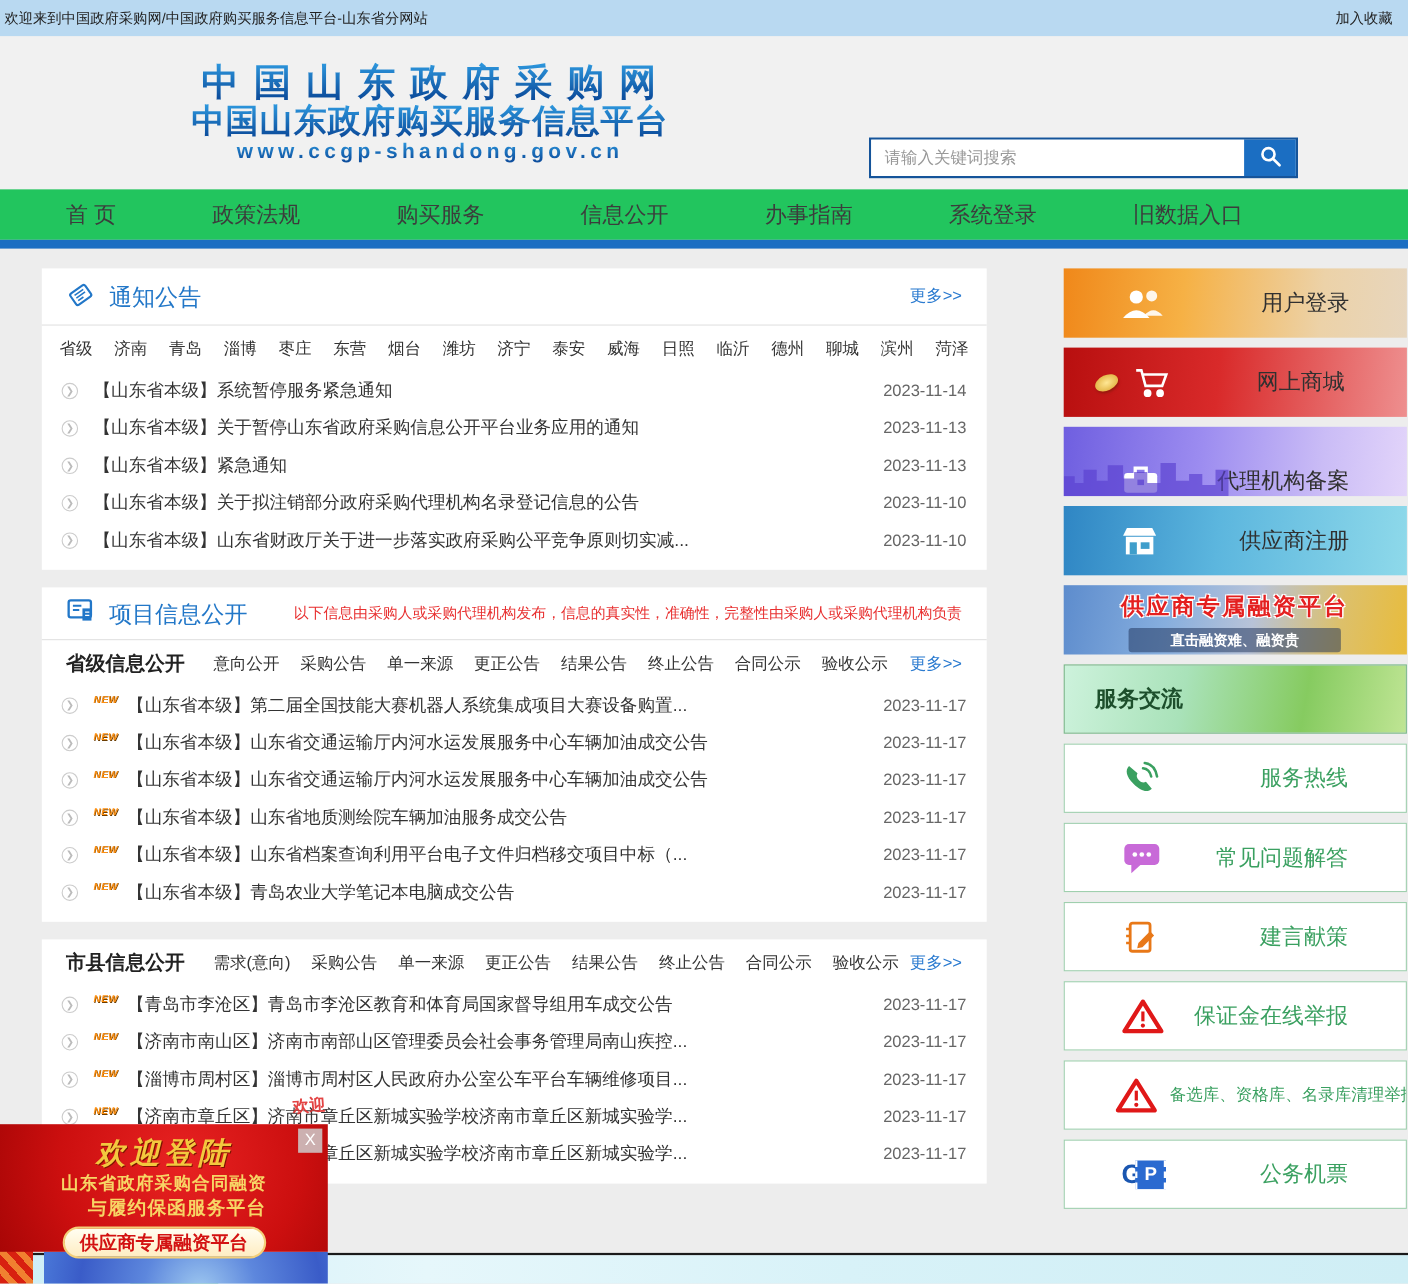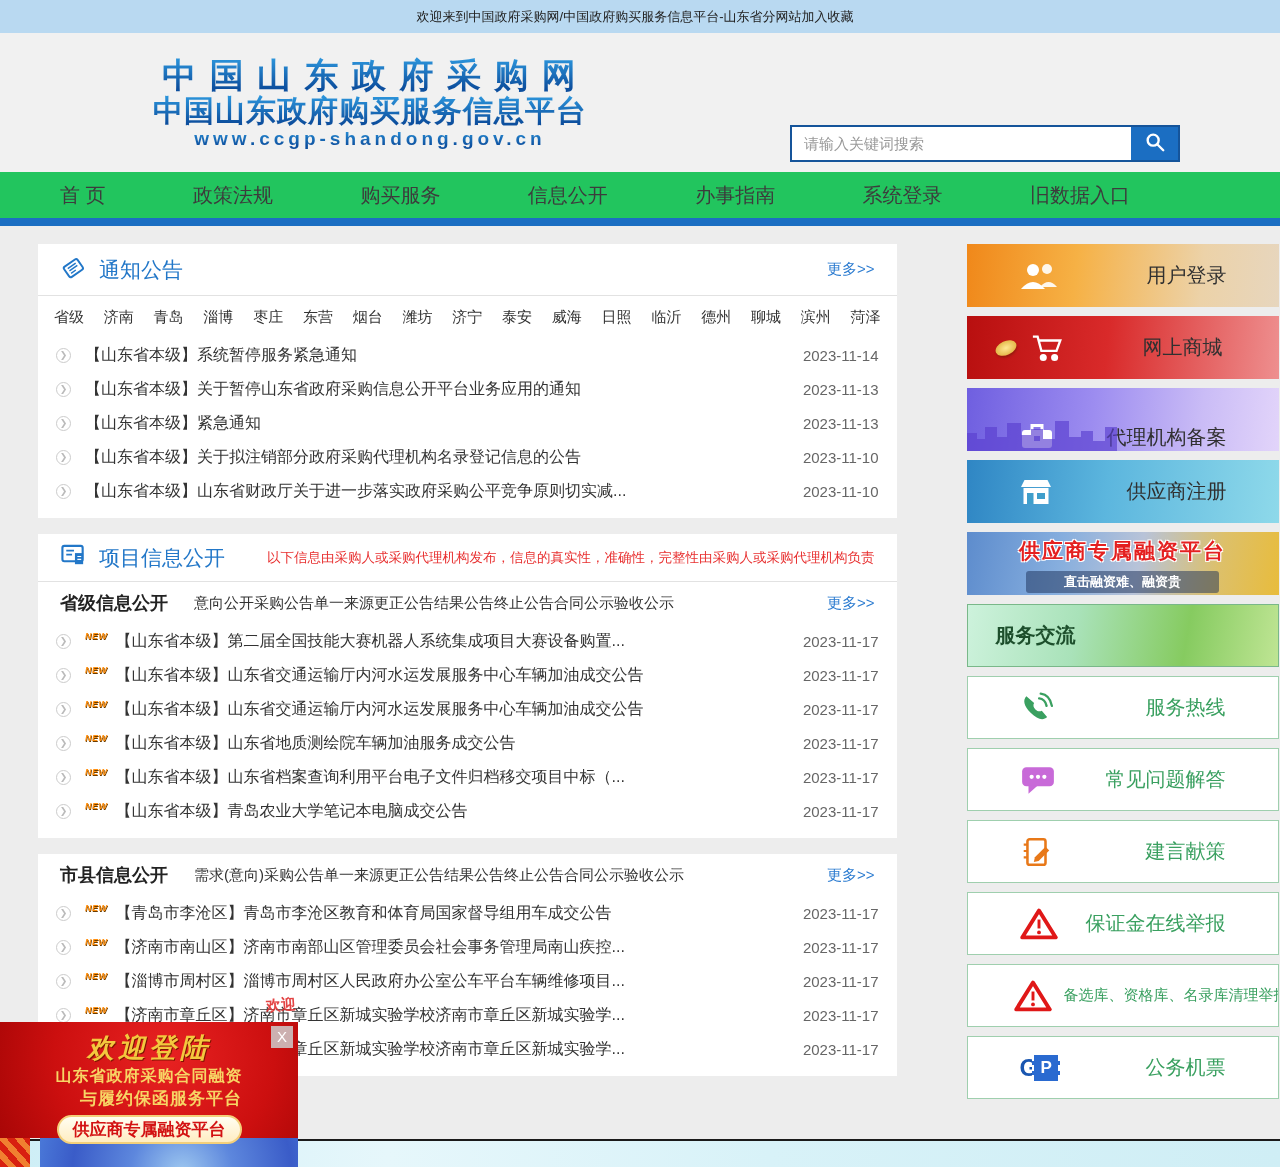--- a/index.html
+++ b/index.html
@@ -1,25 +1,25 @@
 <!DOCTYPE html>
 <html><head>
 <meta charset="utf-8">
 <style>
   * { margin:0; padding:0; box-sizing:border-box; }
   html,body { width:1280px; height:1167px; overflow:hidden; background:#ededed;
     font-family:"Liberation Sans","DejaVu Sans",sans-serif; position:relative; }
 
   
   .topbar { height:33px; background:#b9d9f1; display:flex; align-items:center;
-    justify-content:center; padding:0 14px 0 4px; font-size:13px; color:#222; }
+    justify-content:space-between; padding:0 14px 0 4px; font-size:13px; color:#222; }
   .topbar a { color:#222; text-decoration:none; cursor:pointer; }
 
   
-  .header { height:139px; background:#f1f1f1; display:flex; align-items:center; position:relative; }
+  .header { height:139px; background:#f1f1f1; display:flex; align-items:center; position:relative;padding-left:21px; }
   .logo { margin-left:100px; width:540px; text-align:center; line-height:1.12; cursor:pointer; }
   .logo .l1 { font-size:34px; font-weight:bold; letter-spacing:2px; }
   .logo .l2 { font-size:30px; font-weight:bold; letter-spacing:1px; }
   .logo .l3 { font-size:19px; font-weight:bold; letter-spacing:4px; }
   .logo-grad { background:linear-gradient(180deg,#2e9ae0 0%,#0d4f9e 85%);
     -webkit-background-clip:text; background-clip:text; color:transparent; }
   .search { position:absolute; right:100px; top:92px; width:390px; height:37px;
     border:2px solid #15549a; display:flex; background:#fff; }
   .search input { flex:1; border:none; outline:none; padding:0 12px; font-size:15px; color:#333;
     font-family:inherit; }
@@ -44,21 +44,21 @@
   .card-title { font-size:21px; color:#2277c8; margin-left:12px; white-space:nowrap; }
   .more-link { margin-left:auto; color:#2b7bd0; font-size:15px; cursor:pointer; white-space:nowrap; }
   .disclaimer { color:#e83030; font-size:13.5px; margin-left:42px; white-space:nowrap; }
 
   .city-tabs { height:42px; display:flex; align-items:center; justify-content:space-between;
     padding:0 16px; font-size:15px; color:#333; }
   .city-tabs span { cursor:pointer; }
 
   .sub-header { height:42px; display:flex; align-items:center; padding:0 22px; }
   .sub-title { font-size:18px; font-weight:bold; color:#222; white-space:nowrap; }
-  .sub-tabs { display:flex; margin-left:26px; font-size:15px; color:#333; }
+  .sub-tabs { display:flex; gap:19px; margin-left:26px; font-size:15px; color:#333; }
   .sub-tabs span { cursor:pointer; white-space:nowrap; }
 
   .n-item { height:34px; display:flex; align-items:center; padding:0 18px; cursor:pointer; }
   .bullet { width:15px; height:15px; border-radius:50%; border:1px solid #cccccc; color:#bbb;
     font-size:9px; line-height:13px; text-align:center; flex:none; margin-right:14px; }
   .badge-new { color:#ff9010; font-size:9px; font-weight:bold; font-style:italic;
     text-shadow:0.5px 0.5px 0 #6b3c00; margin:-10px 8px 0 0; flex:none; letter-spacing:0.5px; }
   .n-text { flex:1; font-size:16px; color:#333; white-space:nowrap; overflow:hidden;
     text-overflow:ellipsis; }
   .n-date { width:92px; text-align:right; color:#666; font-size:15px; flex:none; }

